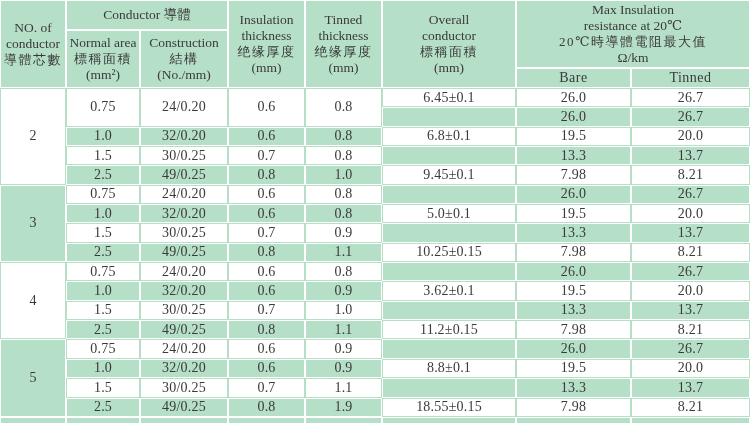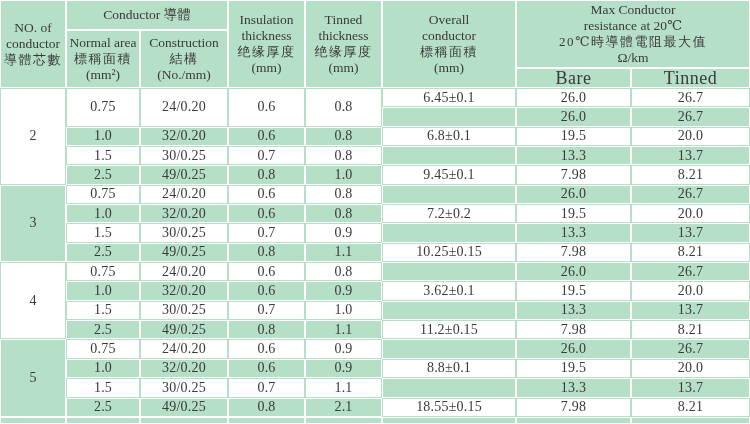--- a/index.html
+++ b/index.html
@@ -28,21 +28,21 @@
   }
   .g{ background:var(--green); border-color:#ffffff; }
   .w{ background:#ffffff; border-color:var(--green); }
   tr.h1{ height:30px; }
   tr.h2{ height:38px; }
   tr.h3{ height:20px; }
   tr.d{ height:19.35px; }
   tr.strip{ height:7px; }
   th{ font-size:13.5px; line-height:16px; }
   th .zh{ letter-spacing:1.5px; font-size:13px; }
-  tr.h3 th{ font-size:18px; letter-spacing:0.5px; }
+  tr.h3 th{ font-size:14px; letter-spacing:0.5px; }
   td{ font-size:14px; }
   td.num{ letter-spacing:0.2px; }
 </style>
 </head>
 <body>
 
 <table>
   <colgroup>
     <col style="width:66px">
       <col style="width:74px">
@@ -76,21 +76,21 @@
       <div class="zh">绝缘厚度</div>
       <div>(mm)</div>
     </th>
     <th class="g" rowspan="3">
       <div>Overall</div>
       <div>conductor</div>
       <div class="zh">標稱面積</div>
       <div>(mm)</div>
     </th>
     <th class="g" colspan="2" rowspan="2">
-      <div>Max Conductor</div>
+      <div>Max Insulation</div>
       <div>resistance at 20℃</div>
       <div class="zh">20℃時導體電阻最大值</div>
       <div>Ω/km</div>
     </th>
   </tr>
   <tr class="h2">
     <th class="g" rowspan="2">
       <div>Normal area</div>
       <div class="zh">標稱面積</div>
       <div>(mm²)</div>
@@ -157,21 +157,21 @@
     <td class="w num">0.8</td>
     <td class="g num"></td>
     <td class="g num">26.0</td>
     <td class="g num">26.7</td>
   </tr>
   <tr class="d">
     <td class="g num">1.0</td>
     <td class="g num">32/0.20</td>
     <td class="g num">0.6</td>
     <td class="g num">0.8</td>
-    <td class="w num">7.2±0.2</td>
+    <td class="w num">5.0±0.1</td>
     <td class="w num">19.5</td>
     <td class="w num">20.0</td>
   </tr>
   <tr class="d">
     <td class="w num">1.5</td>
     <td class="w num">30/0.25</td>
     <td class="w num">0.7</td>
     <td class="w num">0.9</td>
     <td class="g num"></td>
     <td class="g num">13.3</td>
@@ -250,21 +250,21 @@
     <td class="w num">0.7</td>
     <td class="w num">1.1</td>
     <td class="g num"></td>
     <td class="g num">13.3</td>
     <td class="g num">13.7</td>
   </tr>
   <tr class="d">
     <td class="g num">2.5</td>
     <td class="g num">49/0.25</td>
     <td class="g num">0.8</td>
-    <td class="g num">2.1</td>
+    <td class="g num">1.9</td>
     <td class="w num">18.55±0.15</td>
     <td class="w num">7.98</td>
     <td class="w num">8.21</td>
   </tr>
 
   <tr class="strip">
     <td class="g"></td>
     <td class="g"></td>
     <td class="g"></td>
     <td class="g"></td>

